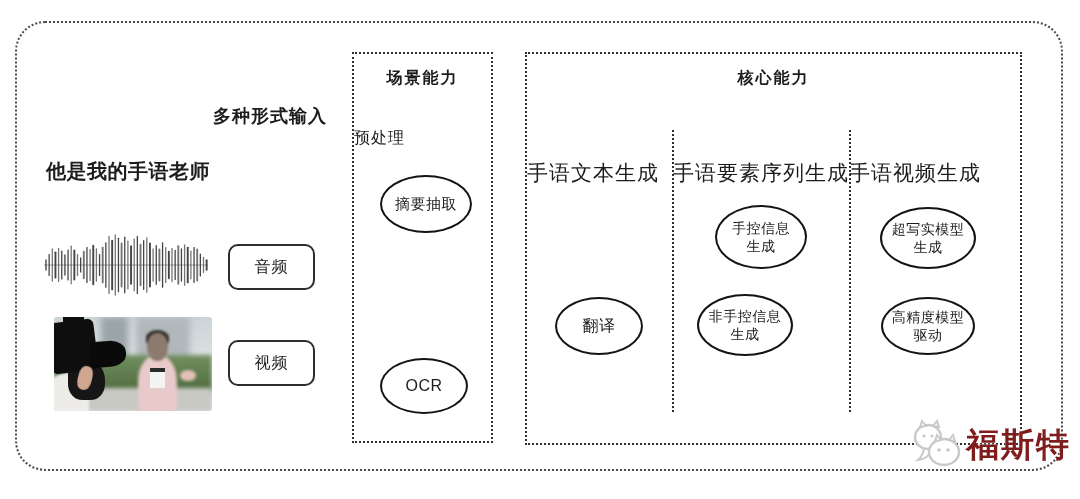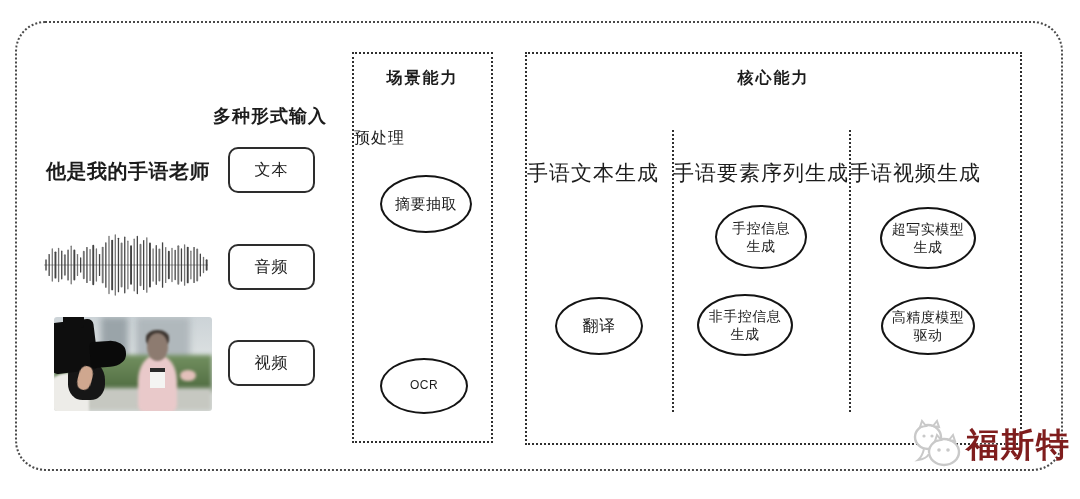--- a/index.html
+++ b/index.html
@@ -166,37 +166,34 @@
     <div class="ph-mic"></div>
     <div class="ph-hand"></div>
     <div class="ph-shirt"></div>
     <div class="ph-cloth"></div>
     <div class="ph-cam"></div>
     <div class="ph-lens"></div>
     <div class="ph-vf"></div>
     <div class="ph-arm"></div>
   </div>
 
-  <div class="io-box t1">
-    <span>文本</span>
-  </div>
   <div class="io-box t2">
     <span>音频</span>
   </div>
   <div class="io-box t3">
     <span>视频</span>
   </div>
 
   <div class="panel scene">
     <div class="panel-title">场景能力</div>
     <div class="scene-sub">预处理</div>
     <div class="ellipse" style="left:26px;top:121px;width:92px;height:58px;">
       <span>摘要抽取</span>
     </div>
-    <div class="ellipse" style="left:26px;top:304px;width:88px;height:56px;font-size:12px;">
+    <div class="ellipse" style="left:26px;top:304px;width:88px;height:56px;font-size:16px;">
       <span>OCR</span>
     </div>
   </div>
 
   <div class="panel core">
     <div class="panel-title">核心能力</div>
     <div class="v-sep s1"></div>
     <div class="v-sep s2"></div>
 
     <div class="col-header c1">手语文本生成</div>

